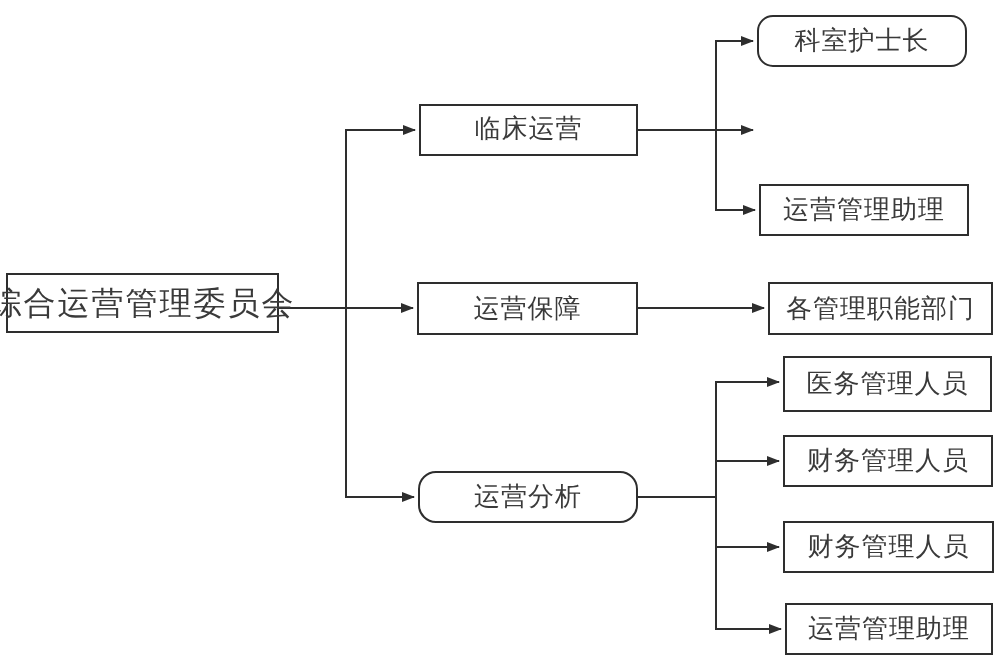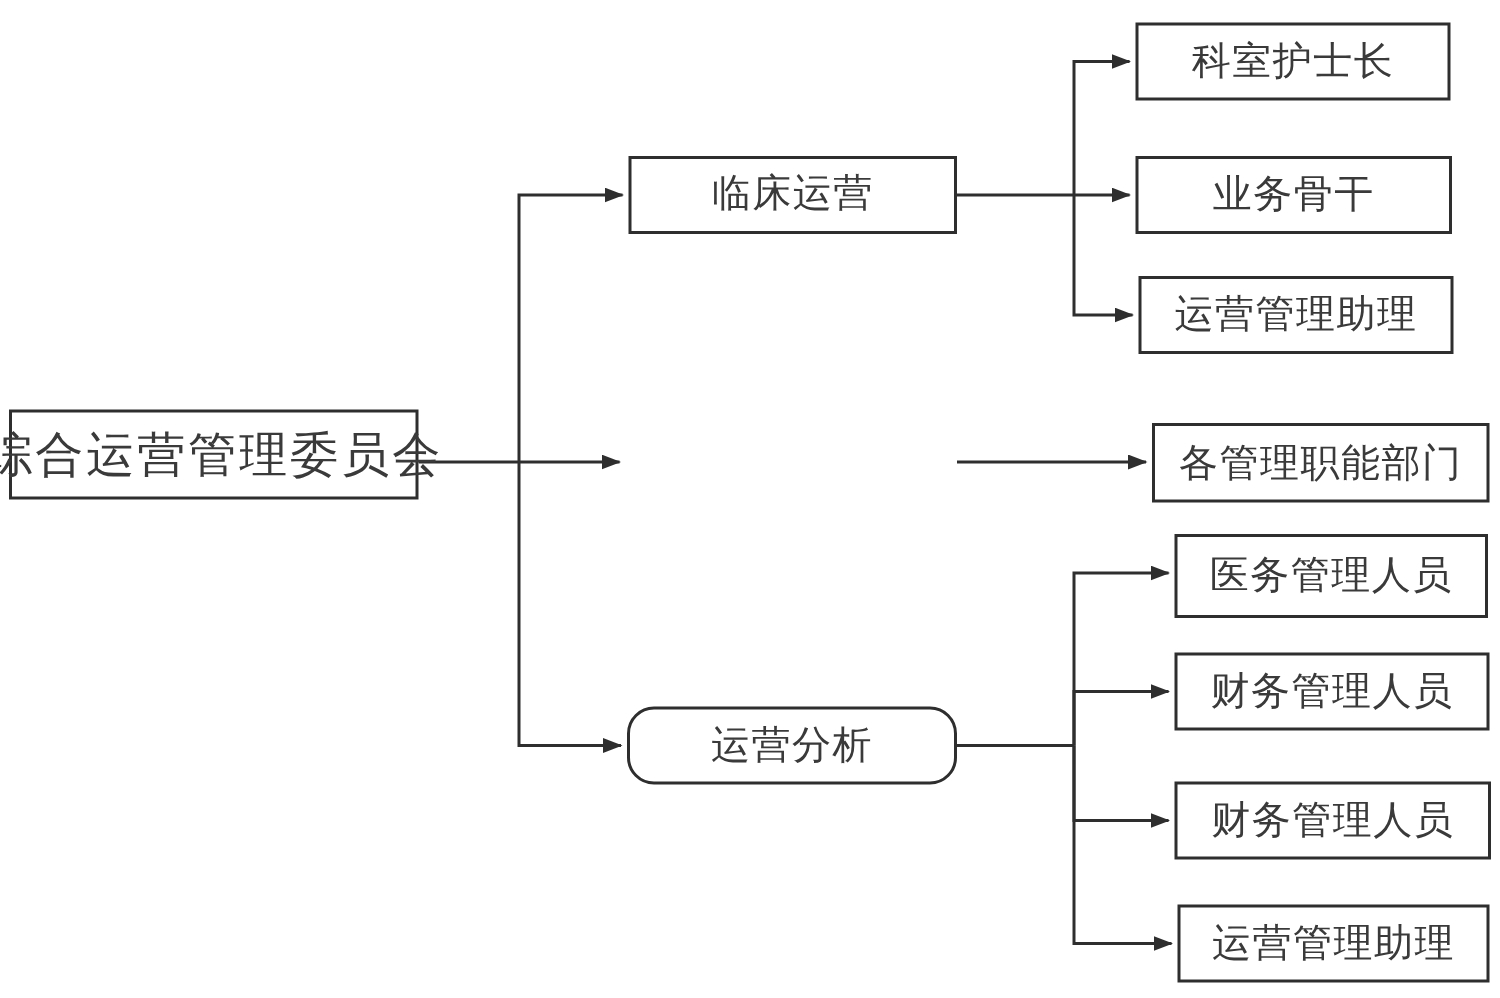--- a/index.html
+++ b/index.html
@@ -68,24 +68,24 @@
     <path d="M638,497 H716"></path>
     <path d="M716,497 V382 H779" marker-end="url(#arrow)"></path>
     <path d="M716,497 V461 H779" marker-end="url(#arrow)"></path>
     <path d="M716,497 V547 H779" marker-end="url(#arrow)"></path>
     <path d="M716,497 V629 H781" marker-end="url(#arrow)"></path>
   </svg>
 
   <div class="node root" style="left:6px; top:273px; width:273px; height:60px;">综合运营管理委员会</div>
 
   <div class="node" style="left:419px; top:104px; width:219px; height:52px;font-family:Liberation Mono, monospace;">临床运营</div>
+  <div class="node" style="left:417px; top:282px; width:221px; height:53px;">运营保障</div>
   <div class="node" style="left:418px; top:471px; width:220px; height:52px;border-radius:18px;">运营分析</div>
 
-  <div class="node" style="left:757px; top:15px; width:210px; height:52px;">科室护士长</div>
-  <div class="node" style="left:757px; top:104px; width:211px; height:52px;">业务骨干</div>
+  <div class="node" style="left:757px; top:15px; width:210px; height:52px;border-radius:16px;">科室护士长</div>
   <div class="node" style="left:759px; top:184px; width:210px; height:52px;">运营管理助理</div>
 
   <div class="node" style="left:768px; top:282px; width:225px; height:53px;text-align:center;">各管理职能部门</div>
 
   <div class="node" style="left:783px; top:356px; width:209px; height:56px;">医务管理人员</div>
   <div class="node" style="left:783px; top:435px; width:210px; height:52px;">财务管理人员</div>
   <div class="node" style="left:783px; top:521px; width:211px; height:52px;">财务管理人员</div>
   <div class="node" style="left:785px; top:603px; width:208px; height:52px;">运营管理助理</div>
 
 </div>

